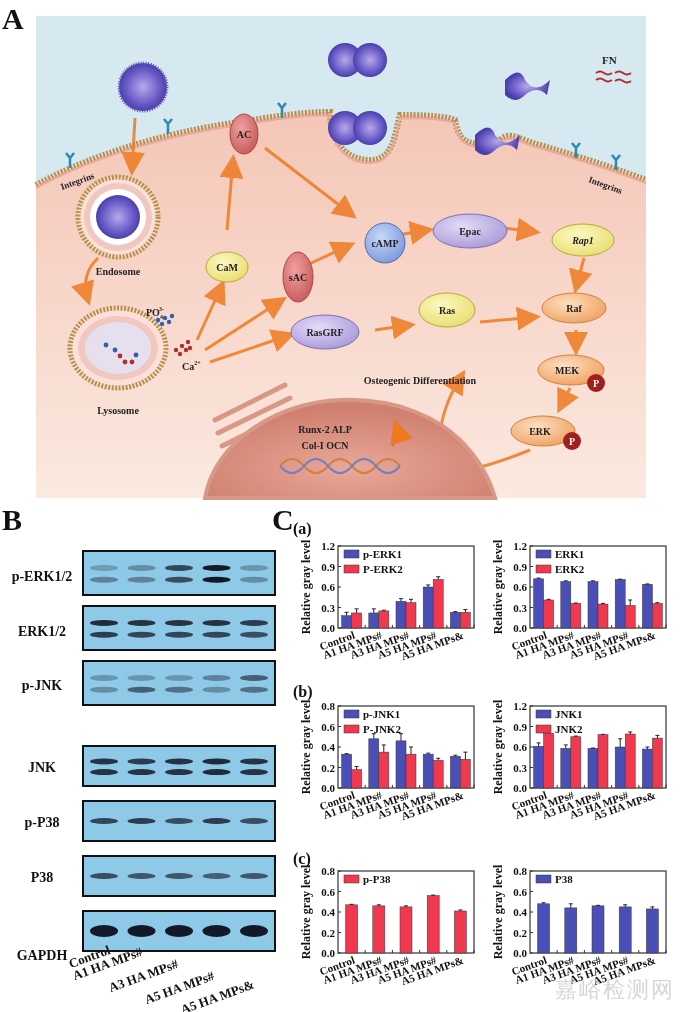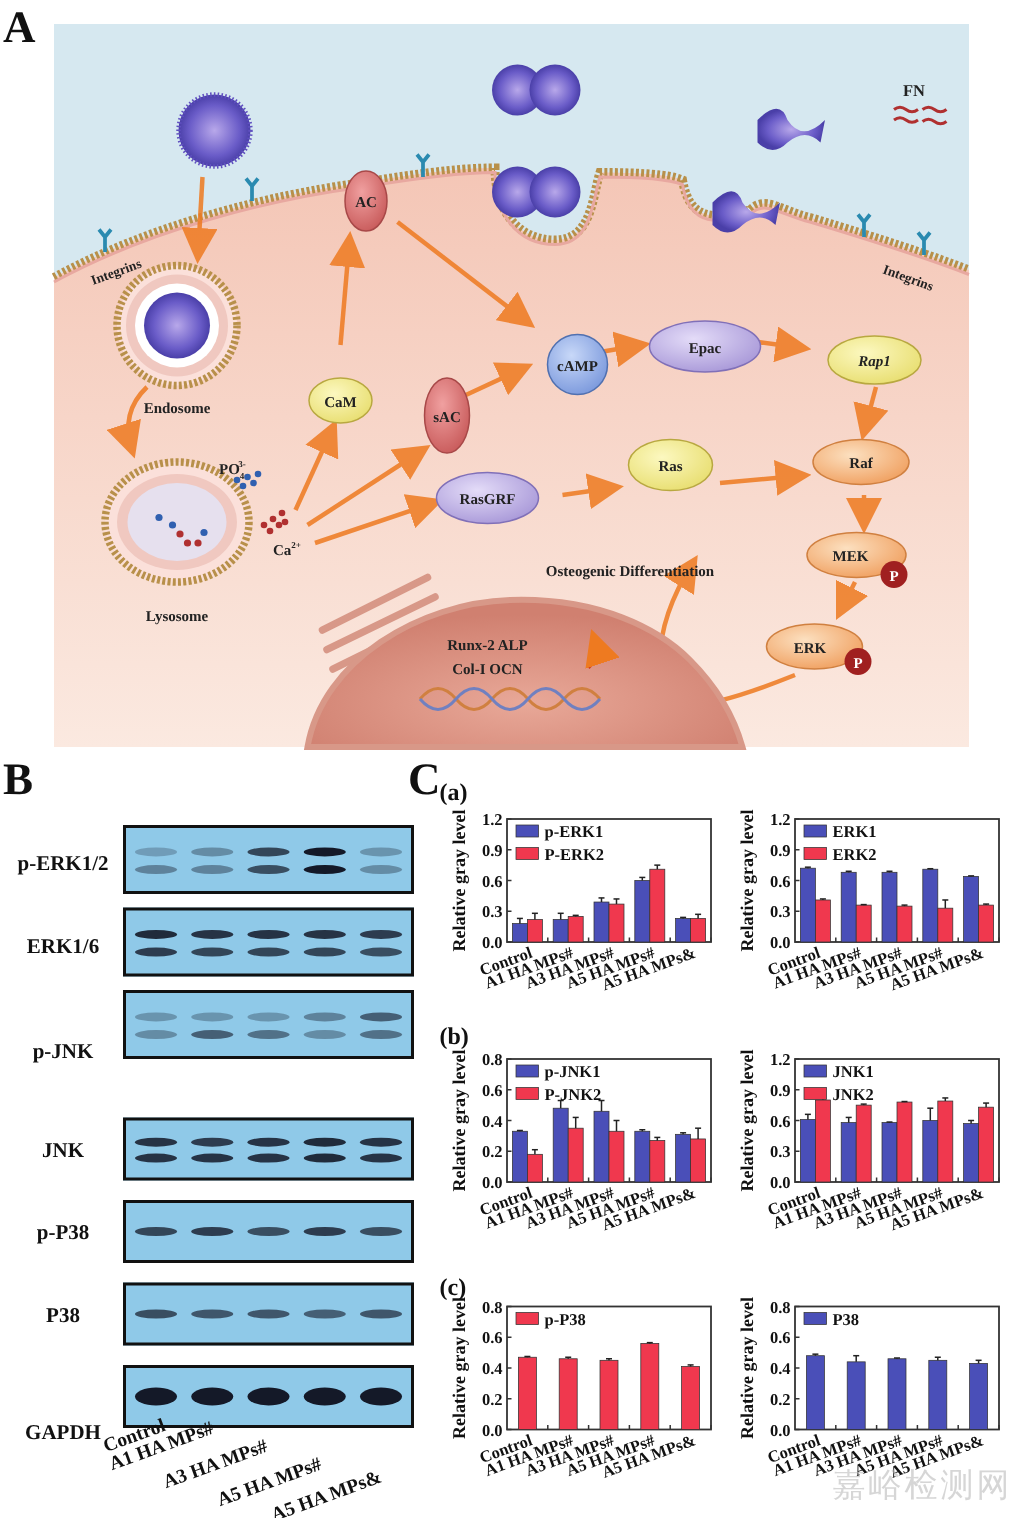--- a/index.html
+++ b/index.html
@@ -231,36 +231,36 @@
         <ellipse cx="57.5" cy="15.96" rx="14" ry="3" fill="rgba(20,25,40,0.35)"></ellipse>
         <ellipse cx="57.5" cy="27.720000000000002" rx="14" ry="3" fill="rgba(20,25,40,0.4)"></ellipse>
         <ellipse cx="95" cy="15.96" rx="14" ry="3" fill="rgba(20,25,40,0.75)"></ellipse>
         <ellipse cx="95" cy="27.720000000000002" rx="14" ry="3" fill="rgba(20,25,40,0.7)"></ellipse>
         <ellipse cx="132.5" cy="15.96" rx="14" ry="3" fill="rgba(20,25,40,1)"></ellipse>
         <ellipse cx="132.5" cy="27.720000000000002" rx="14" ry="3" fill="rgba(20,25,40,1)"></ellipse>
         <ellipse cx="170" cy="15.96" rx="14" ry="3" fill="rgba(20,25,40,0.3)"></ellipse>
         <ellipse cx="170" cy="27.720000000000002" rx="14" ry="3" fill="rgba(20,25,40,0.35)"></ellipse>
       </svg>
     </div>
-  <div class="blot-label" style="left:6px;top:624px;">ERK1/6</div>
+  <div class="blot-label" style="left:6px;top:624px;">ERK1/2</div>
   <div class="blot" style="top:605px;height:46px;">
       <svg width="190" height="42" style="display: block;">
         <ellipse cx="20" cy="15.96" rx="14" ry="3" fill="rgba(20,25,40,0.9)"></ellipse>
         <ellipse cx="20" cy="27.720000000000002" rx="14" ry="3" fill="rgba(20,25,40,0.8)"></ellipse>
         <ellipse cx="57.5" cy="15.96" rx="14" ry="3" fill="rgba(20,25,40,0.85)"></ellipse>
         <ellipse cx="57.5" cy="27.720000000000002" rx="14" ry="3" fill="rgba(20,25,40,0.75)"></ellipse>
         <ellipse cx="95" cy="15.96" rx="14" ry="3" fill="rgba(20,25,40,0.85)"></ellipse>
         <ellipse cx="95" cy="27.720000000000002" rx="14" ry="3" fill="rgba(20,25,40,0.75)"></ellipse>
         <ellipse cx="132.5" cy="15.96" rx="14" ry="3" fill="rgba(20,25,40,0.85)"></ellipse>
         <ellipse cx="132.5" cy="27.720000000000002" rx="14" ry="3" fill="rgba(20,25,40,0.75)"></ellipse>
         <ellipse cx="170" cy="15.96" rx="14" ry="3" fill="rgba(20,25,40,0.8)"></ellipse>
         <ellipse cx="170" cy="27.720000000000002" rx="14" ry="3" fill="rgba(20,25,40,0.7)"></ellipse>
       </svg>
     </div>
-  <div class="blot-label" style="left:6px;top:694px;">p-JNK</div>
+  <div class="blot-label" style="left:6px;top:678px;">p-JNK</div>
   <div class="blot" style="top:660px;height:46px;">
       <svg width="190" height="42" style="display: block;">
         <ellipse cx="20" cy="15.96" rx="14" ry="3" fill="rgba(20,25,40,0.3)"></ellipse>
         <ellipse cx="20" cy="27.720000000000002" rx="14" ry="3" fill="rgba(20,25,40,0.35)"></ellipse>
         <ellipse cx="57.5" cy="15.96" rx="14" ry="3" fill="rgba(20,25,40,0.3)"></ellipse>
         <ellipse cx="57.5" cy="27.720000000000002" rx="14" ry="3" fill="rgba(20,25,40,0.6)"></ellipse>
         <ellipse cx="95" cy="15.96" rx="14" ry="3" fill="rgba(20,25,40,0.3)"></ellipse>
         <ellipse cx="95" cy="27.720000000000002" rx="14" ry="3" fill="rgba(20,25,40,0.5)"></ellipse>
         <ellipse cx="132.5" cy="15.96" rx="14" ry="3" fill="rgba(20,25,40,0.4)"></ellipse>
         <ellipse cx="132.5" cy="27.720000000000002" rx="14" ry="3" fill="rgba(20,25,40,0.35)"></ellipse>

